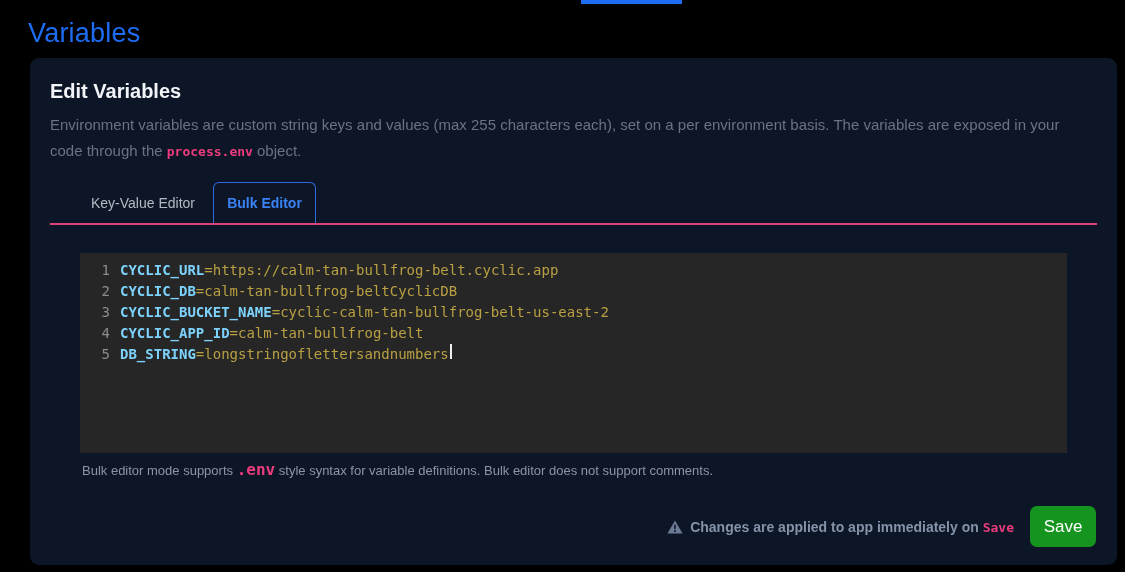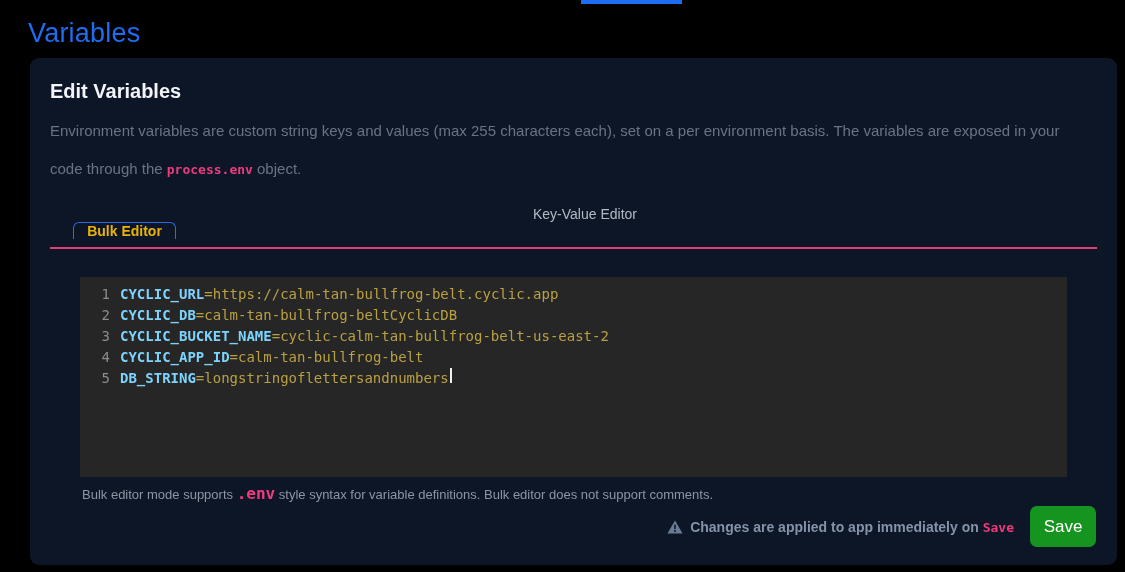--- a/index.html
+++ b/index.html
@@ -40,54 +40,53 @@
   .card-heading {
     margin-top: 2px;
     font-size: 20px;
     font-weight: bold;
     color: #f2f4f7;
   }
 
   .card-desc {
     margin-top: 9px;
     font-size: 15px;
-    line-height: 38px;
+    line-height: 26px;
     color: #6a7383;
     max-width: 1042px;
   }
   .card-desc code {
     font-family: "DejaVu Sans Mono", monospace;
     font-size: 13px;
     font-weight: bold;
     color: #ec3c7e;
   }
 
   
   .tabs {
     margin-top: 17px;
     padding-left: 23px;
     display: flex;
     align-items: stretch;
     border-bottom: 2px solid #e0407a;
     height: 43px;
-    flex-direction: column;
   }
   .tab {
     display: flex;
     align-items: center;
     justify-content: center;
     font-size: 14px;
     cursor: pointer;
   }
   .tab.inactive {
     color: #b4bac4;
     padding: 0 18px;
   }
   .tab.active {
-    color: #eab308;
+    color: #3b82f6;
     font-weight: bold;
     width: 103px;
     border: 1px solid #2e6be0;
     border-bottom: none;
     border-radius: 6px 6px 0 0;
     background: #0d1626;
   }
 
   
   .editor {

